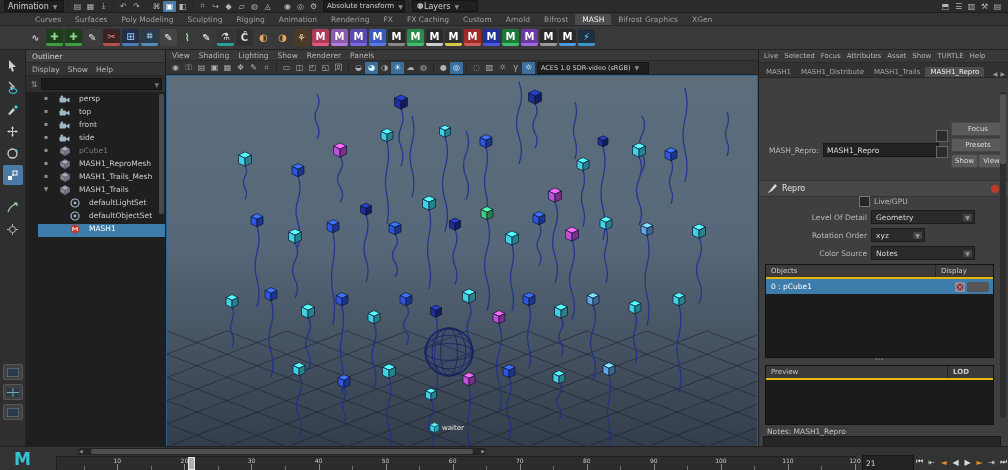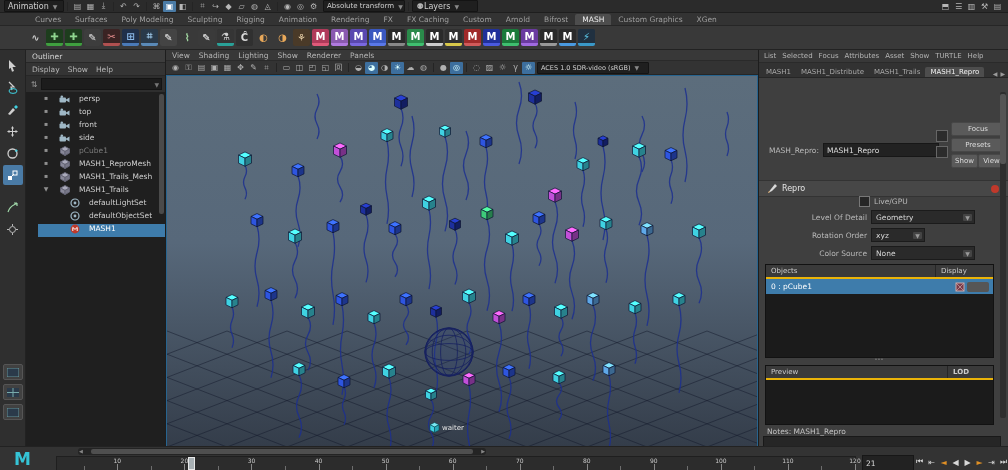--- a/index.html
+++ b/index.html
@@ -155,21 +155,21 @@
       <span class="shelf-tab">Sculpting</span>
       <span class="shelf-tab">Rigging</span>
       <span class="shelf-tab">Animation</span>
       <span class="shelf-tab">Rendering</span>
       <span class="shelf-tab">FX</span>
       <span class="shelf-tab">FX Caching</span>
       <span class="shelf-tab">Custom</span>
       <span class="shelf-tab">Arnold</span>
       <span class="shelf-tab">Bifrost</span>
       <span class="shelf-tab active">MASH</span>
-      <span class="shelf-tab">Custom Graphics</span>
+      <span class="shelf-tab">Bifrost Graphics</span>
       <span class="shelf-tab">XGen</span>
     </div>
 
   <div id="shelf" class="abs row">
       <span class="shelf-ico" style="color: rgb(204, 204, 204);">∿</span>
       <span class="shelf-ico" style="color: rgb(143, 214, 143); background: rgb(29, 61, 29); border-bottom: 3px solid rgb(63, 159, 63);">✚</span>
       <span class="shelf-ico" style="color: rgb(143, 214, 143); background: rgb(29, 61, 29); border-bottom: 3px solid rgb(63, 159, 63);">✚</span>
       <span class="shelf-ico" style="color: rgb(224, 224, 224); background: rgb(61, 61, 61);">✎</span>
       <span class="shelf-ico" style="color: rgb(224, 138, 138); background: rgb(58, 35, 35); border-bottom: 3px solid rgb(176, 80, 80);">✂</span>
       <span class="shelf-ico" style="color: rgb(138, 184, 232); background: rgb(32, 48, 74); border-bottom: 3px solid rgb(74, 122, 184);">⊞</span>
@@ -725,21 +725,21 @@
           <polygon points="1,2.8 5.5,5.1 5.5,10.5 1,8.2" fill="#3fd2e2" stroke="#0a4a55" stroke-width="0.6"></polygon>
           <polygon points="10,2.8 10,8.2 5.5,10.5 5.5,5.1" fill="#27a8b8" stroke="#0a4a55" stroke-width="0.6"></polygon>
         </svg>
         <span>waiter</span>
       </div>
     </div>
   </div>
 
   <div id="ae" class="abs">
     <div id="ae-menus">
-        <span class="menu-lbl" style="font-size: 7px;">List</span>
+        <span class="menu-lbl" style="font-size: 7px;">Live</span>
         <span class="menu-lbl" style="font-size: 7px;">Selected</span>
         <span class="menu-lbl" style="font-size: 7px;">Focus</span>
         <span class="menu-lbl" style="font-size: 7px;">Attributes</span>
         <span class="menu-lbl" style="font-size: 7px;">Asset</span>
         <span class="menu-lbl" style="font-size: 7px;">Show</span>
         <span class="menu-lbl" style="font-size: 7px;">TURTLE</span>
         <span class="menu-lbl" style="font-size: 7px;">Help</span>
       </div>
     <div id="ae-tabs">
         <span class="ae-tab">MASH1</span>
@@ -779,21 +779,21 @@
       <span>Geometry</span>
         <span class="arr">▼</span>
     </div>
     <div class="abs ae-label" style="left:0px;top:181px;width:108px;">Rotation Order</div>
     <div class="abs ae-dd" style="left:112px;top:178px;width:46px;">
       <span>xyz</span>
         <span class="arr">▼</span>
     </div>
     <div class="abs ae-label" style="left:0px;top:199px;width:108px;">Color Source</div>
     <div class="abs ae-dd" style="left:112px;top:196px;width:96px;">
-      <span>None</span>
+      <span>Notes</span>
         <span class="arr">▼</span>
     </div>
 
     <div class="ae-table" style="top:214px;height:92px;">
       <div class="ae-thead">
         <div class="ae-th" style="flex:1;">Objects</div>
         <div class="ae-th" style="width:52px;border-left:1px solid #262626;">Display</div>
       </div>
       <div class="ae-selrow">
         <span>0 : pCube1</span>

